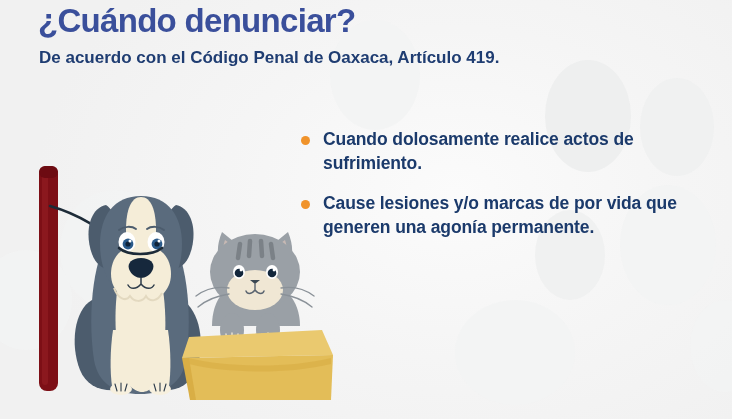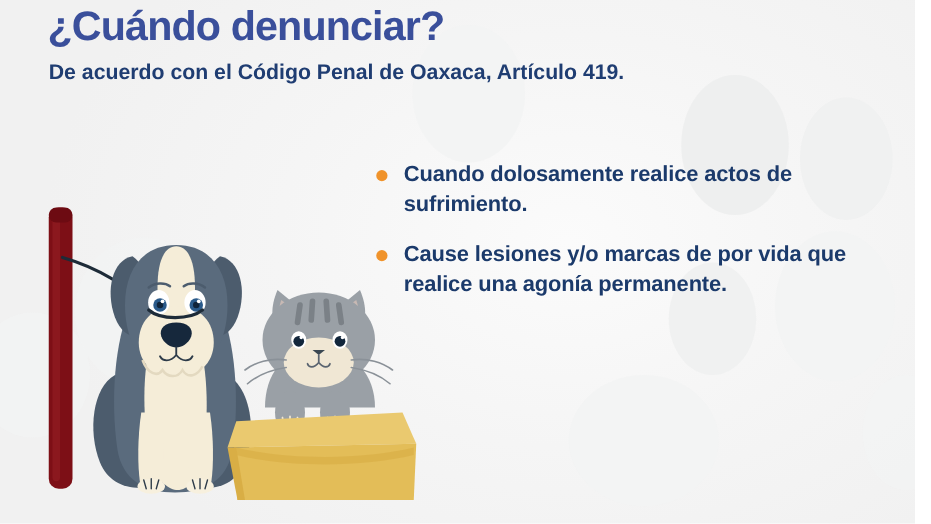--- a/index.html
+++ b/index.html
@@ -128,21 +128,21 @@
   <div class="title">¿Cuándo denunciar?</div>
   <div class="subtitle">De acuerdo con el Código Penal de Oaxaca, Artículo 419.</div>
 
   <div class="bullets">
     <div class="bullet-item">
       <span class="bullet-dot"></span>
       <span>Cuando dolosamente realice actos de sufrimiento.</span>
     </div>
     <div class="bullet-item">
       <span class="bullet-dot"></span>
-      <span>Cause lesiones y/o marcas de por vida que realice una agonía permanente.</span>
+      <span>Cause lesiones y/o marcas de por vida que generen una agonía permanente.</span>
     </div>
   </div>
 
   <svg class="illustration" viewBox="0 0 745 419" xmlns="http://www.w3.org/2000/svg">
 
     <g>
       <rect x="39" y="166" width="19" height="225" rx="8" fill="#7d0f16"></rect>
       <rect x="42" y="170" width="6" height="215" rx="3" fill="#8e1a21" opacity=".8"></rect>
       <rect x="39" y="166" width="19" height="12" rx="6" fill="#6d0b12"></rect>
     </g>

